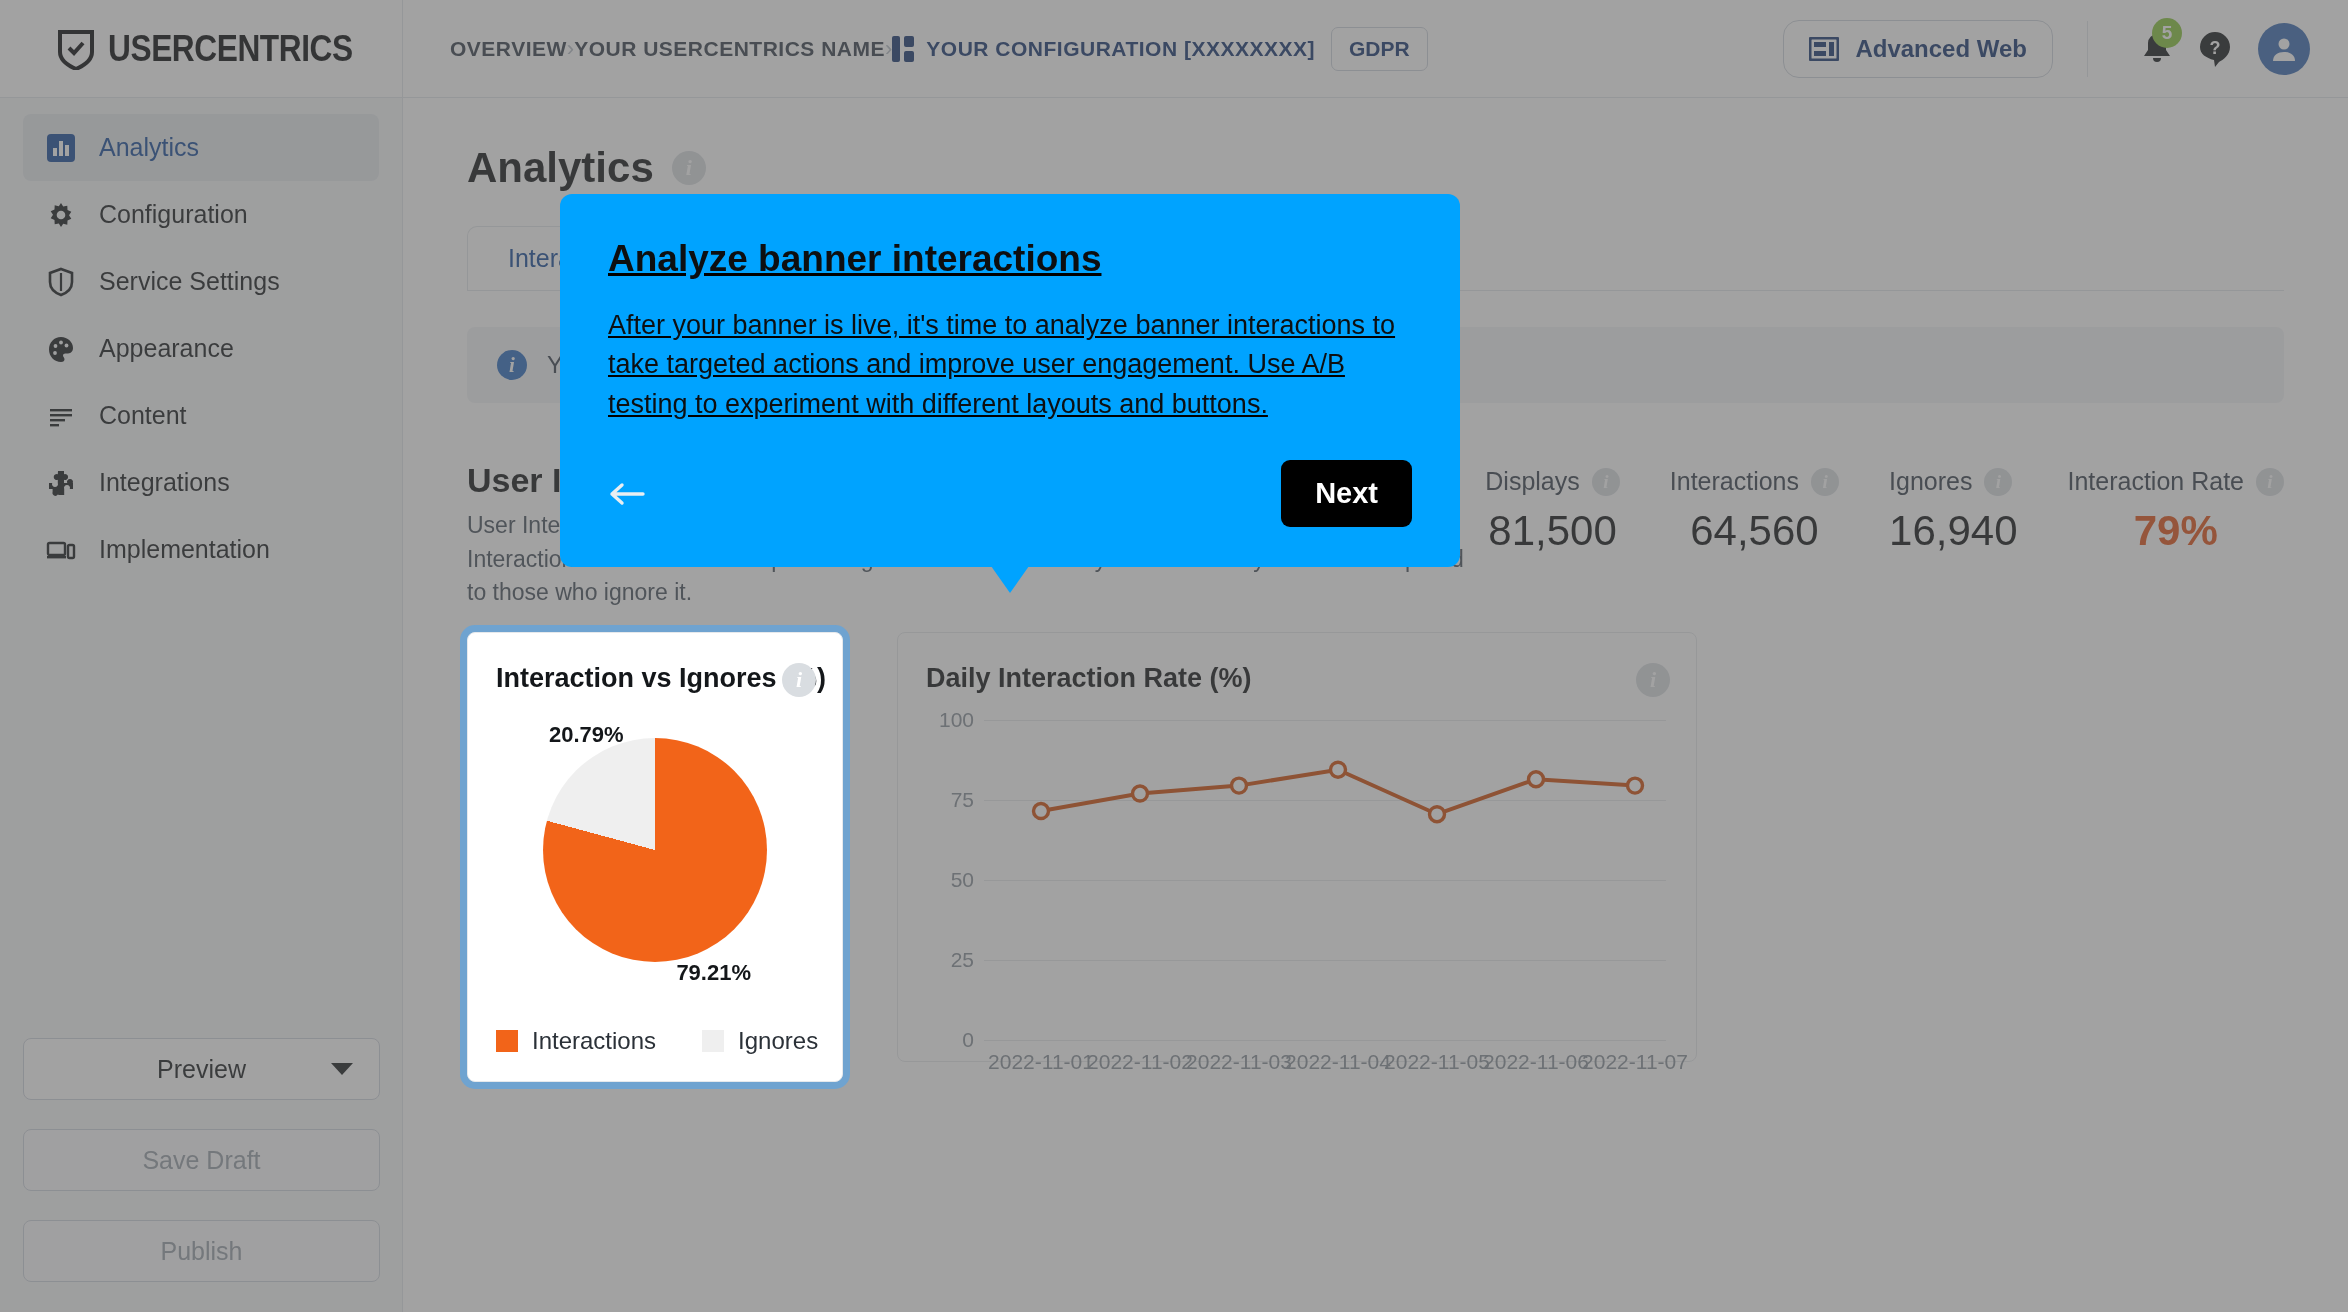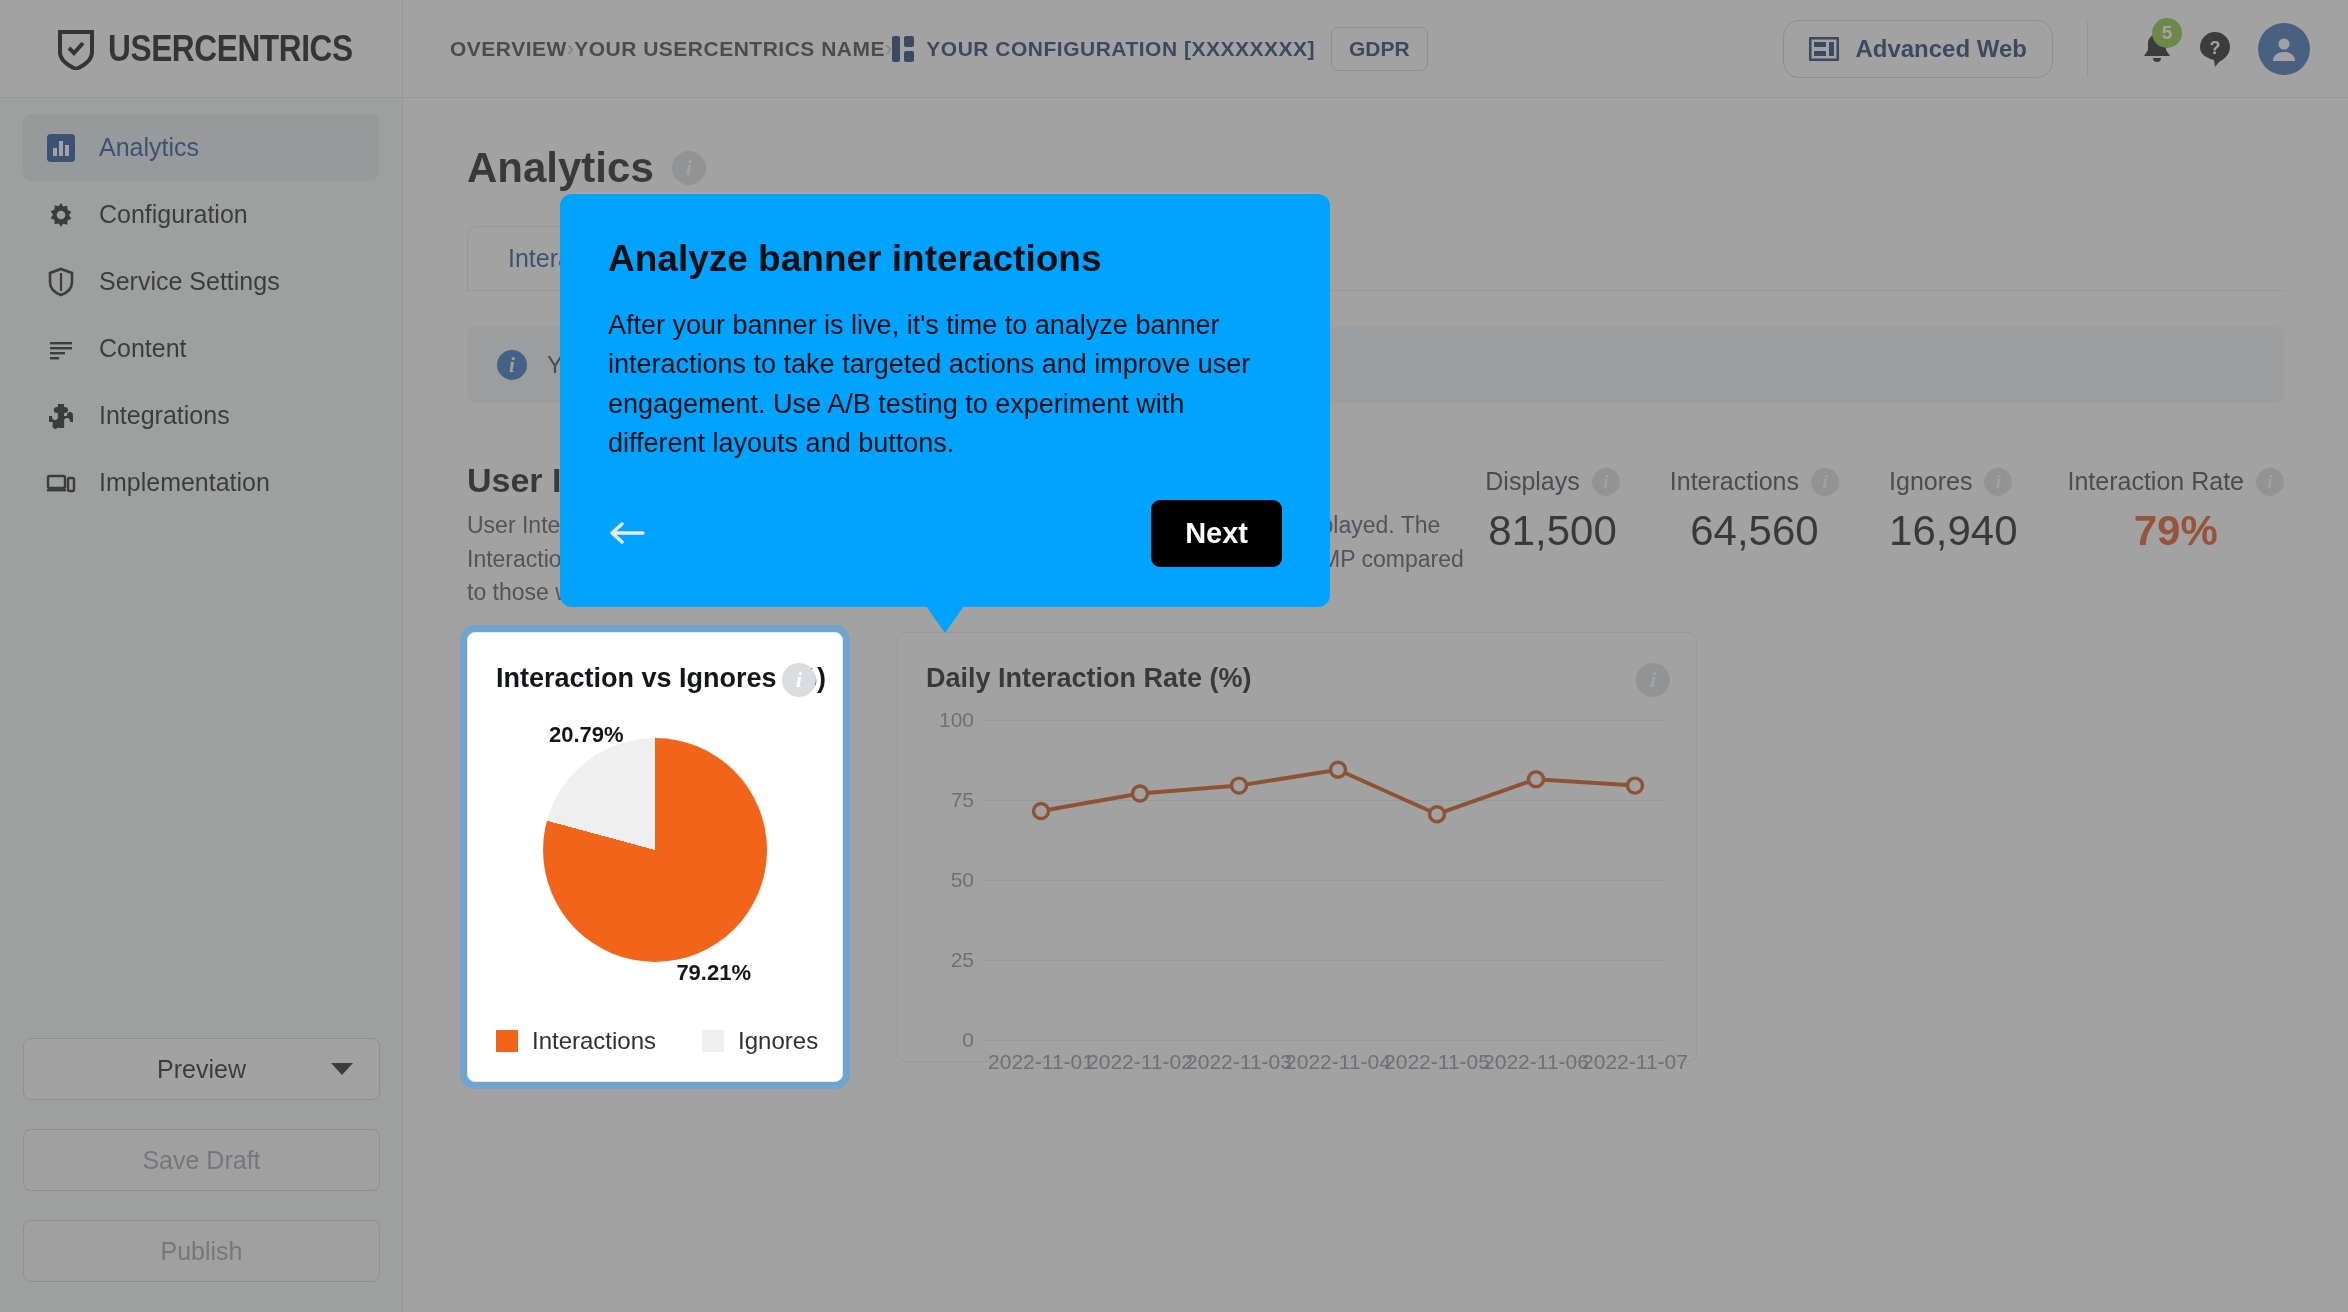--- a/index.html
+++ b/index.html
@@ -268,20 +268,32 @@
       <div class="nav-item">
         <span class="nav-ico">
           <svg viewBox="0 0 30 30" width="30" height="30">
             <path d="M15 2l11 4v9c0 7-5.5 11-11 13C9.5 26 4 22 4 15V6Z" fill="none" stroke="#1a1d20" stroke-width="2.6"></path>
             <path d="M15 6v18" stroke="#1a1d20" stroke-width="2.2"></path>
           </svg>
         </span>
         <span>Service Settings</span>
       </div>
 
+      <div class="nav-item">
+        <span class="nav-ico">
+          <svg viewBox="0 0 30 30" width="30" height="30">
+            <path d="M15 3C8 3 3 8.5 3 15.5S8.5 28 15 28c2.5 0 3.5-1.3 3.5-2.8 0-1.7-1.5-2.4-1.5-3.8 0-1.2 1-2 2.3-2H22c3.2 0 5-2.3 5-5.4C27 8 21.7 3 15 3Z" fill="#1a1d20"></path>
+            <circle cx="9.5" cy="12" r="1.9" fill="#f7f8f9"></circle>
+            <circle cx="15" cy="8.5" r="1.9" fill="#f7f8f9"></circle>
+            <circle cx="20.5" cy="11.5" r="1.9" fill="#f7f8f9"></circle>
+            <circle cx="9" cy="19" r="1.9" fill="#f7f8f9"></circle>
+          </svg>
+        </span>
+        <span>Appearance</span>
+      </div>
 
       <div class="nav-item">
         <span class="nav-ico">
           <svg viewBox="0 0 30 30" width="30" height="30">
             <g fill="#1a1d20">
               <rect x="4" y="8" width="22" height="2.4"></rect>
               <rect x="4" y="13" width="22" height="2.4"></rect>
               <rect x="4" y="18" width="15" height="2.4"></rect>
               <rect x="4" y="23" width="9" height="2.4"></rect>
             </g>
@@ -438,21 +450,21 @@
           <div class="xl" style="left:509px">2022-11-05</div>
           <div class="xl" style="left:608px">2022-11-06</div>
           <div class="xl" style="left:707px">2022-11-07</div>
         </div>
       </div>
     </div>
   </div>
 
   <div id="dim"></div>
 
-  <div id="tooltip" style="position:absolute; left:560px; top:194px; width:770px; z-index:70;">
+  <div id="tooltip" style="position:absolute; left:560px; top:194px; width:900px; z-index:70;text-decoration:underline;">
     <div style="background:#00a3ff; border-radius:12px; padding:44px 48px 40px 48px; position:relative;">
       <div style="font-size:37px; font-weight:700; color:#0d0f11;">Analyze banner interactions</div>
       <div style="font-size:27px; line-height:1.46; color:#0d0f11; margin-top:26px;">After your banner is live, it's time to analyze banner interactions to take targeted actions and improve user engagement. Use A/B testing to experiment with different layouts and buttons.</div>
       <div style="display:flex; justify-content:space-between; align-items:center; margin-top:36px;">
         <span>
           <svg viewBox="0 0 38 24" width="38" height="24">
             <path d="M14 3L4 12l10 9M4 12h31" fill="none" stroke="#e8eef2" stroke-width="3.4" stroke-linecap="round" stroke-linejoin="round"></path>
           </svg>
         </span>
         <span style="background:#000; color:#fff; border-radius:9px; padding:17px 34px; font-size:29px; font-weight:700;">Next</span>

